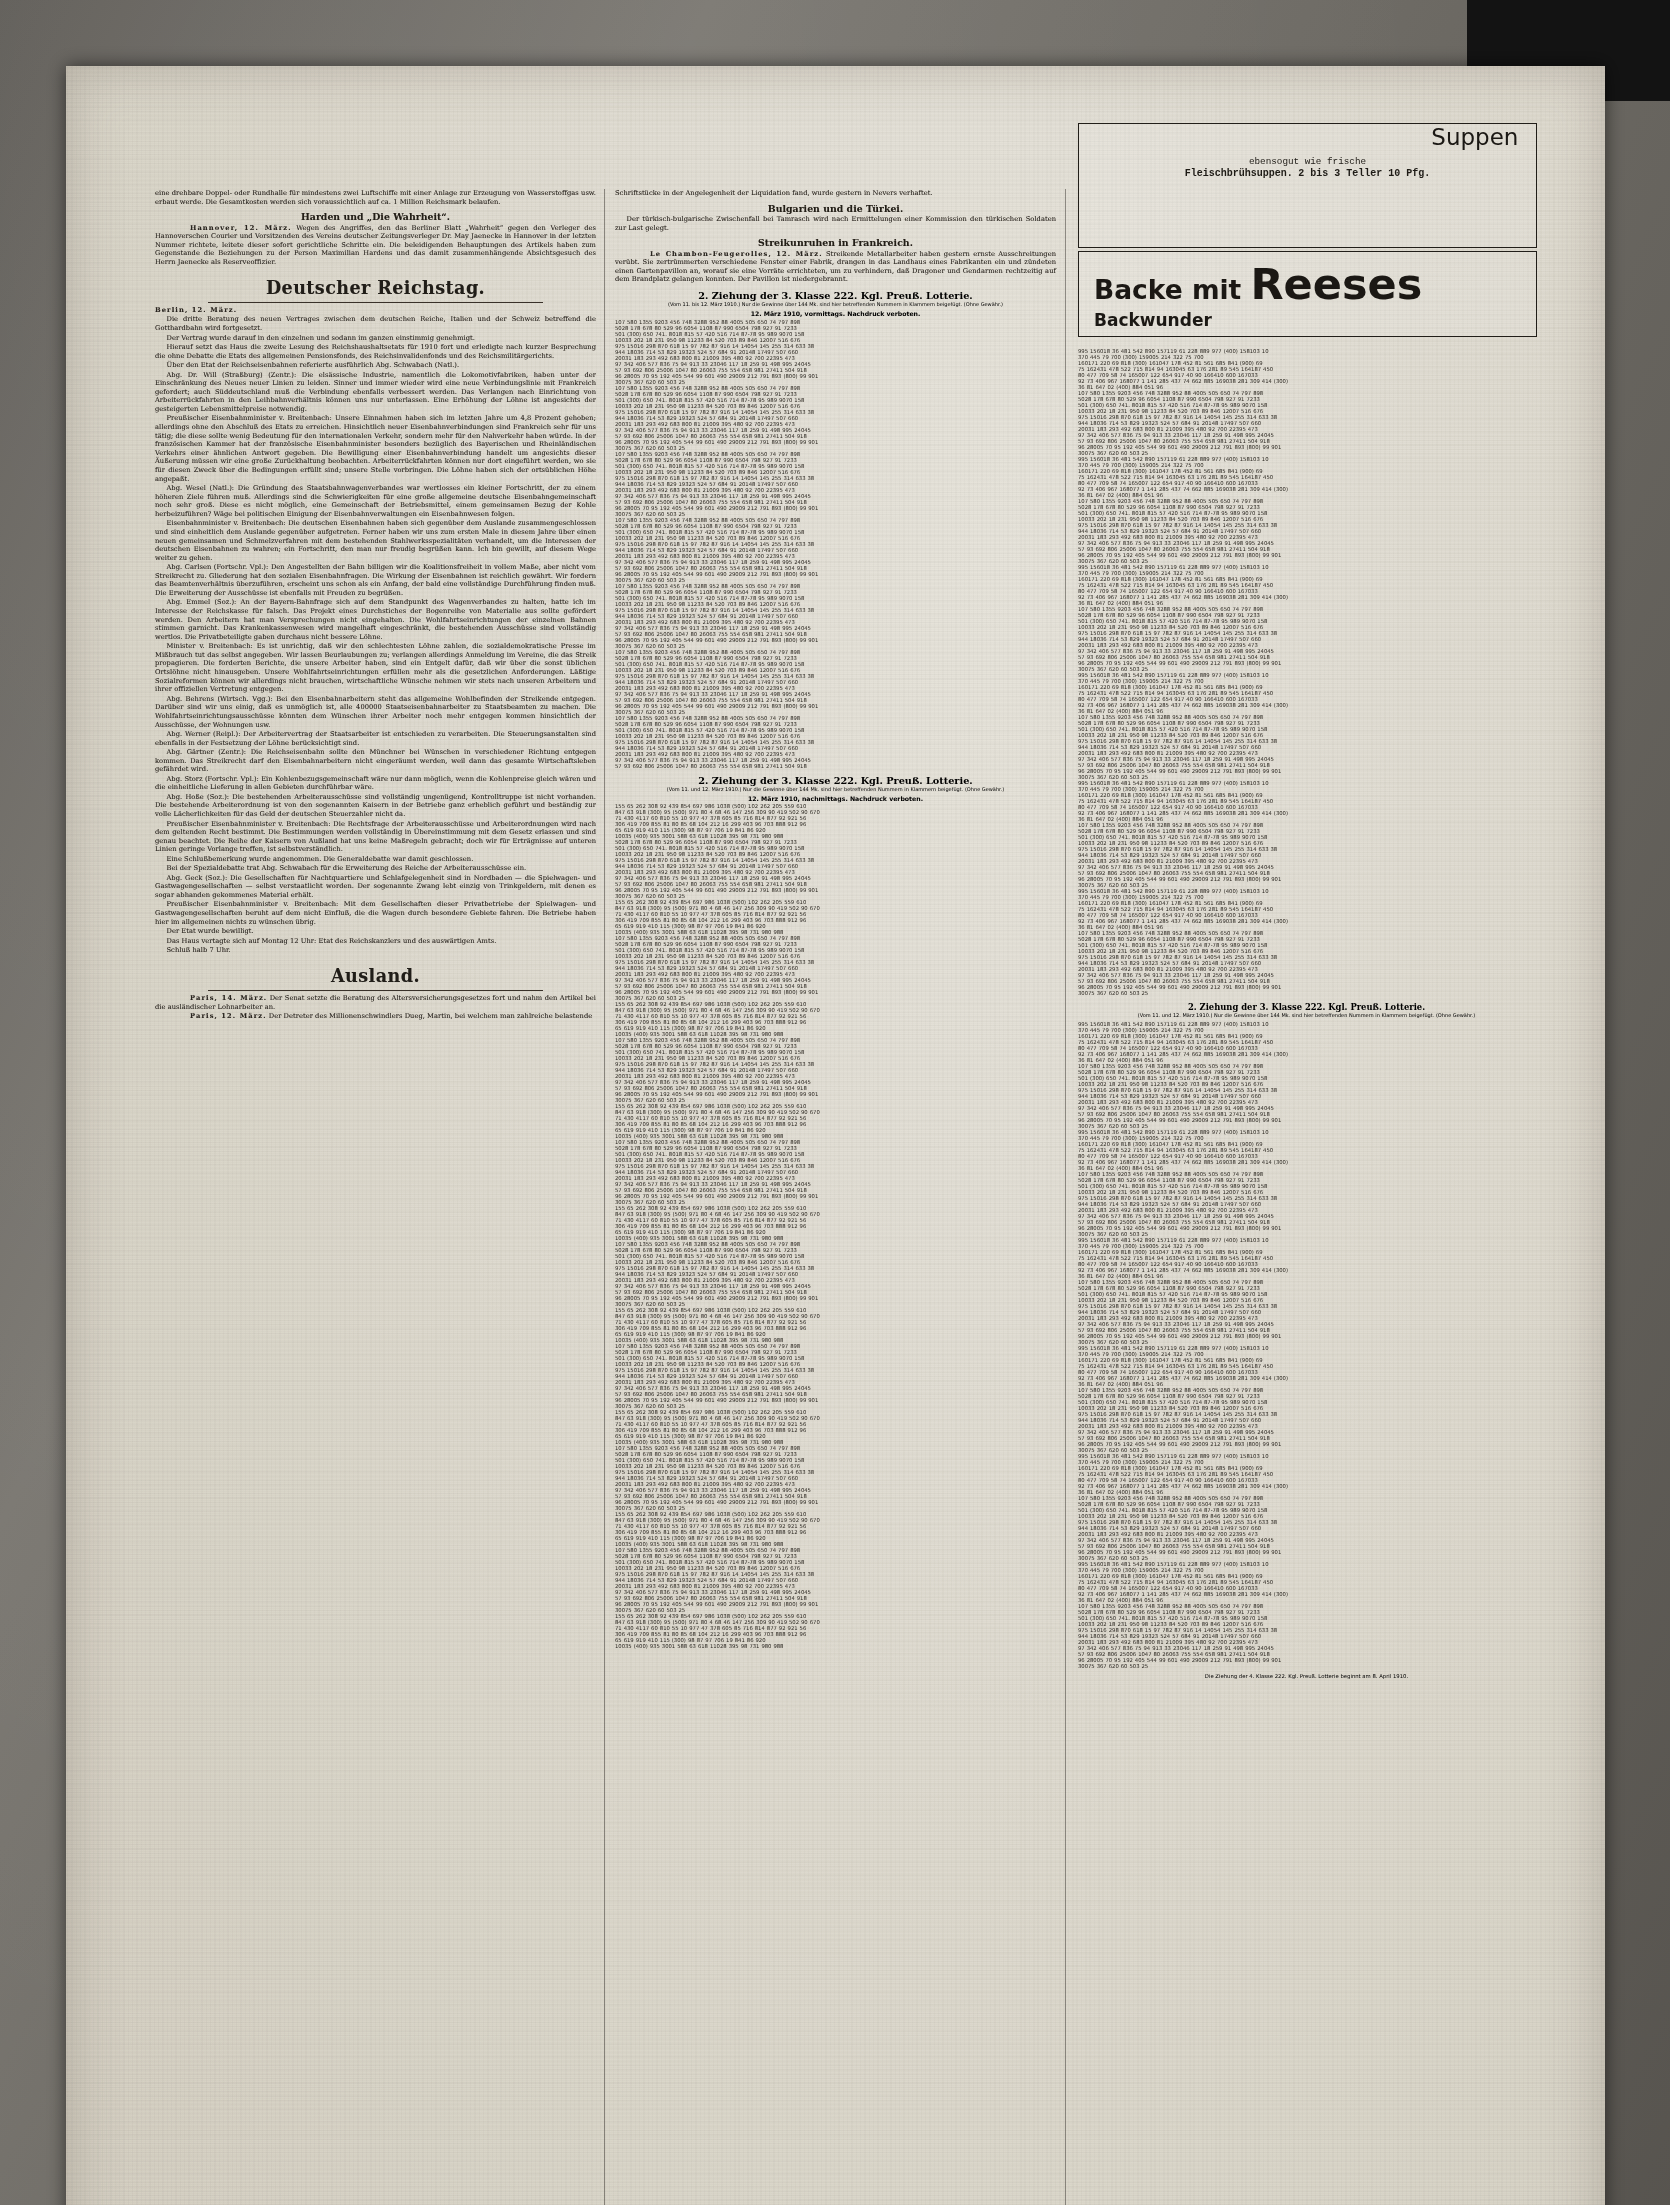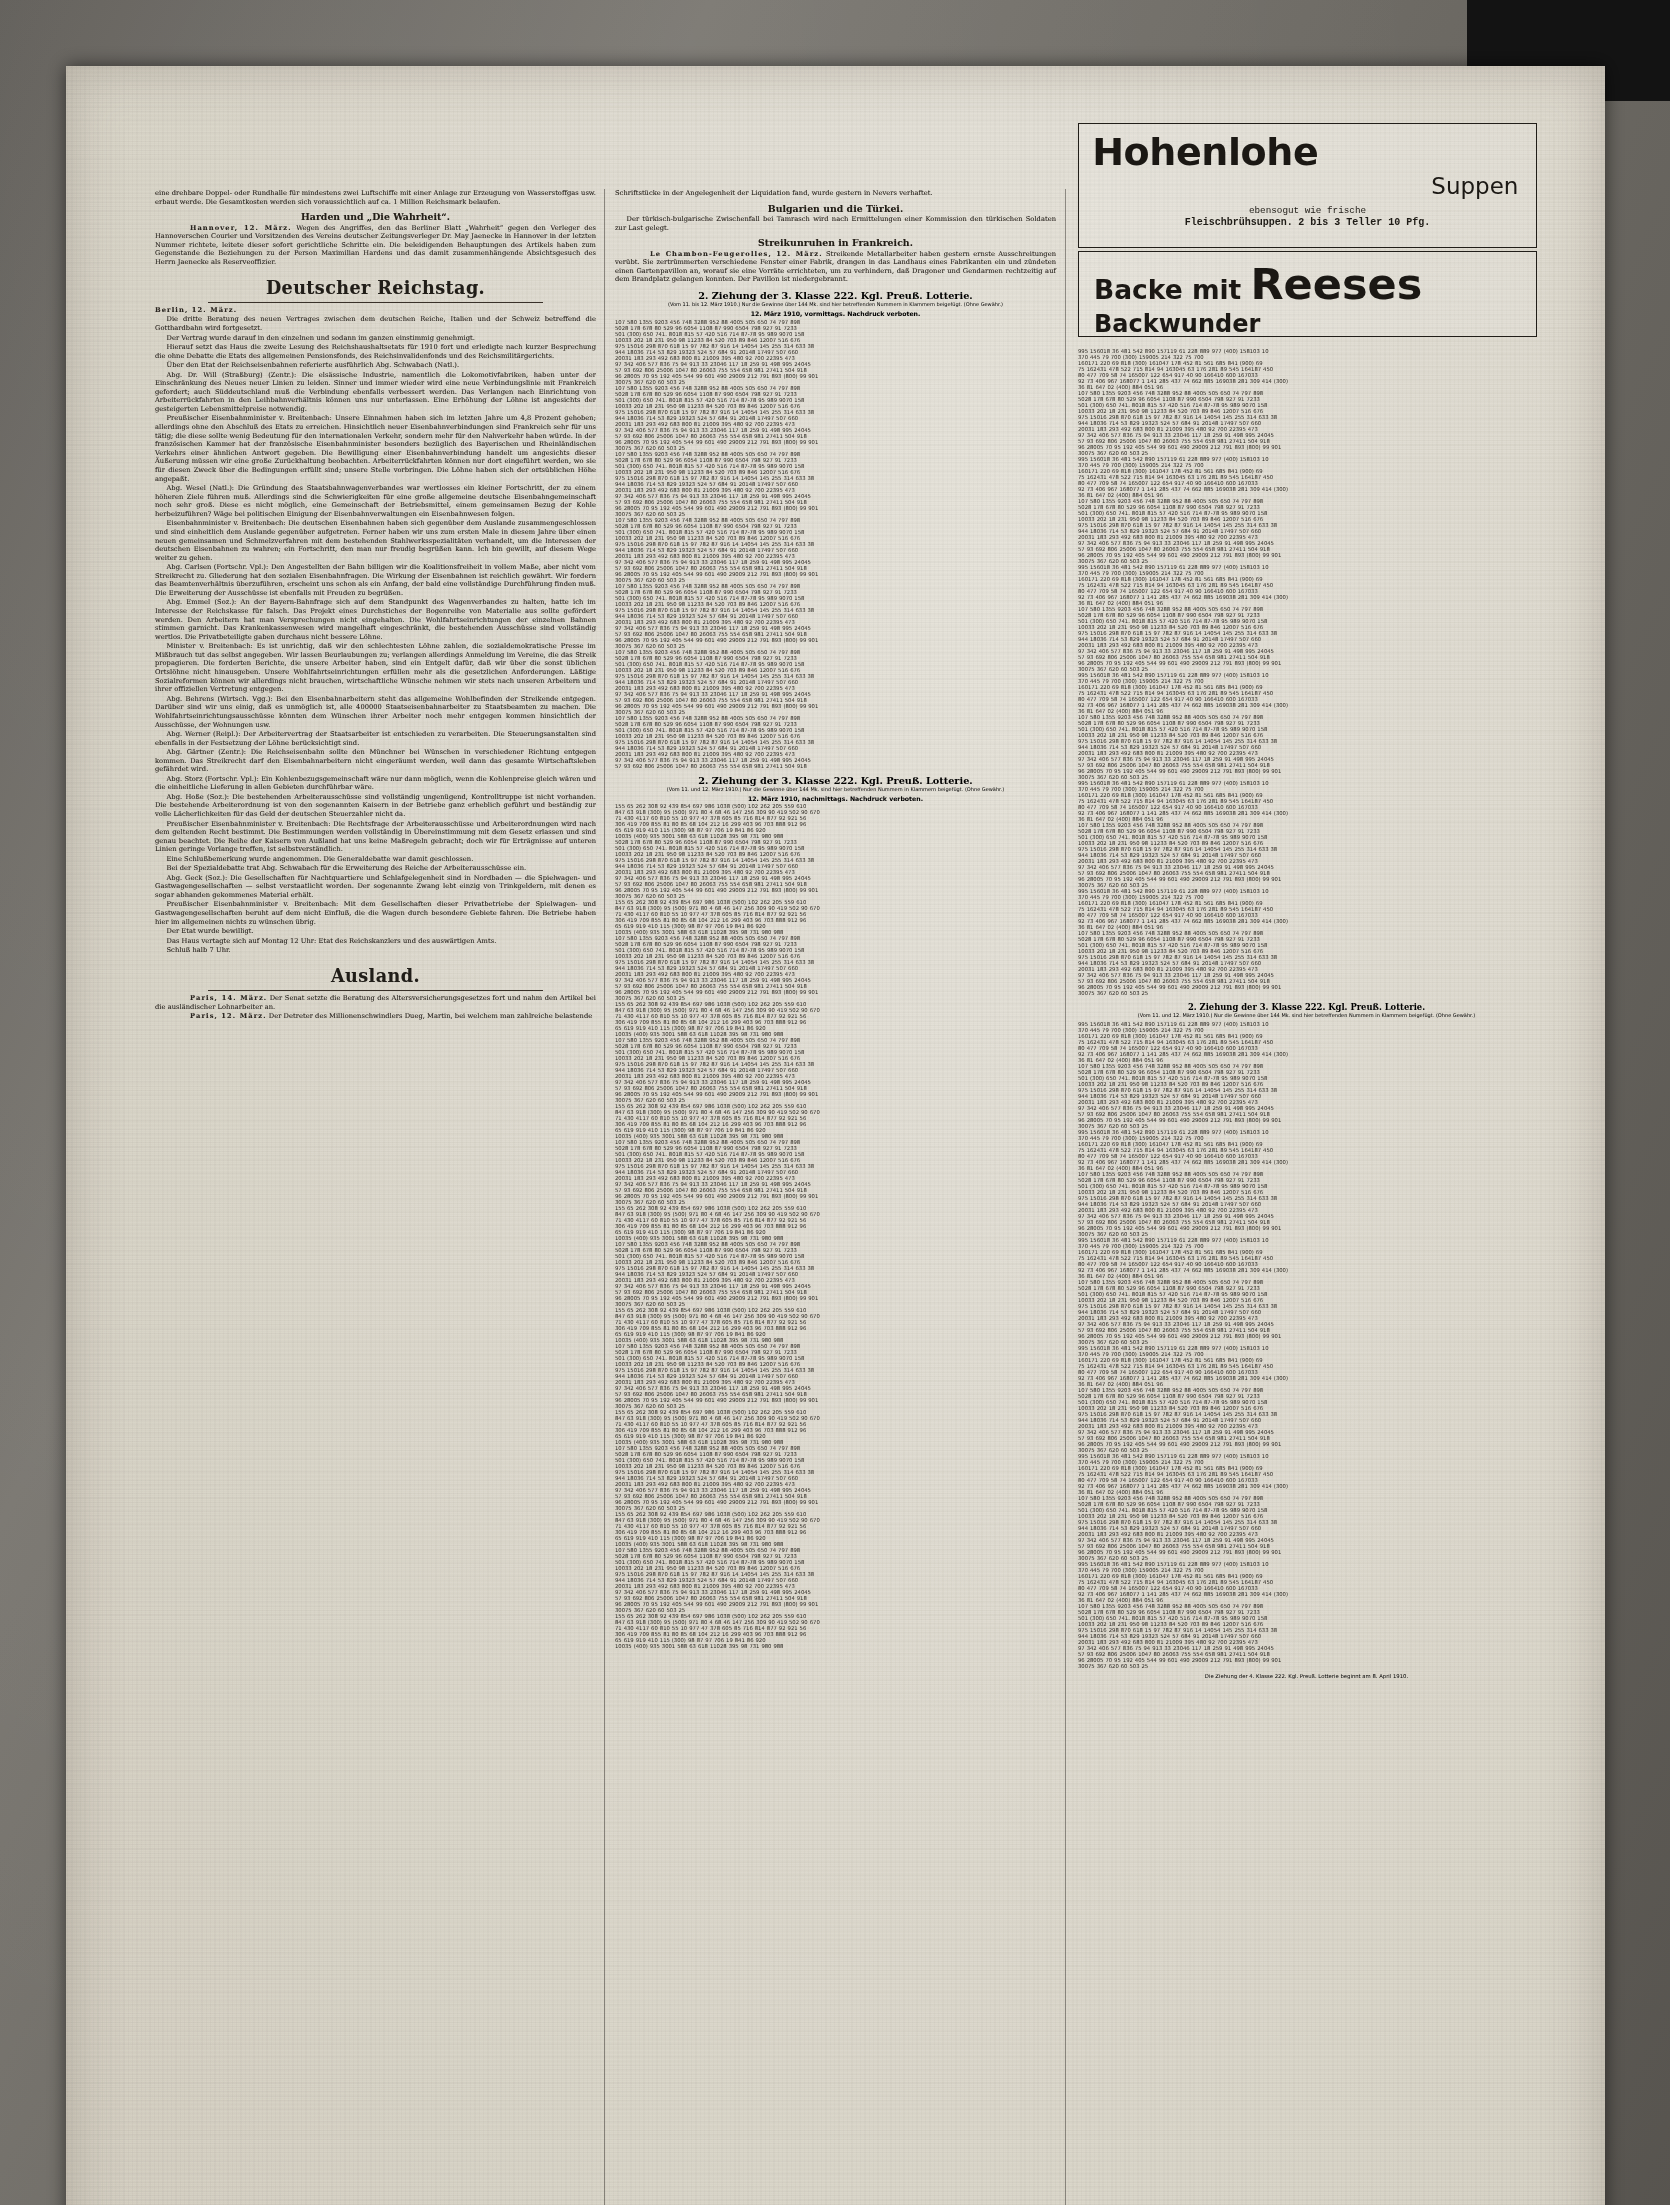--- a/index.html
+++ b/index.html
@@ -77,21 +77,21 @@
   .ad-title2{
     font-family:"DejaVu Sans",sans-serif;font-weight:normal;font-size:23px;
     text-align:right;padding:0 17.6px 0 0;color:#1d1a16;
   }
   .ad-sub{
     font-family:Liberation Mono, monospace;font-size:9.3px;text-align:center;color:#201d18;
     padding-top:6.2px;line-height:12.3px;
   }
   .ad-sub b{font-size:10px;}
   .ad2-l1{font-family:"DejaVu Sans",sans-serif;font-weight:bold;font-size:26.5px;color:#1d1a16;padding:7px 0 0 15px;}
-  .ad2-l2{font-family:"DejaVu Sans",sans-serif;font-weight:bold;font-size:24px;color:#1d1a16;padding:0.9px 0 0 15px;}
+  .ad2-l2{font-family:"DejaVu Sans",sans-serif;font-weight:bold;font-size:17px;color:#1d1a16;padding:0.9px 0 0 15px;}
   .ad2-l1 .big{font-size:43px;}
 
   
   .lot{
     font-family:"DejaVu Sans",sans-serif;
     font-size:5.3px;line-height:6px;text-align:justify;color:#2c2822;
     letter-spacing:-0.04px;word-spacing:0.4px;
   }
   .lot p{margin:0;}
   .lot .ln{display:block;}
@@ -835,21 +835,20 @@
           <p>
               <span class="ln">65 619 919 410 115 (300) 98 87 97 706 19 841 86 920</span>
             </p>
           <p>
               <span class="ln">10035 (400) 935 3001 588 63 618   11028 395 98 731 980 988</span>
             </p>
         </div>
       </div>
 
       <div class="ad ad1">
-        <div class="ad-title">Hohenlohe</div>
         <div class="ad-title2">Suppen</div>
         <div class="ad-sub">
           <span>ebensogut wie frische</span><br>
           <b>Fleischbrühsuppen.</b>
           <b>2 bis 3 Teller 10 Pfg.</b>
         </div>
       </div>
 
       <div class="ad ad2">
         <div class="ad2-l1">

